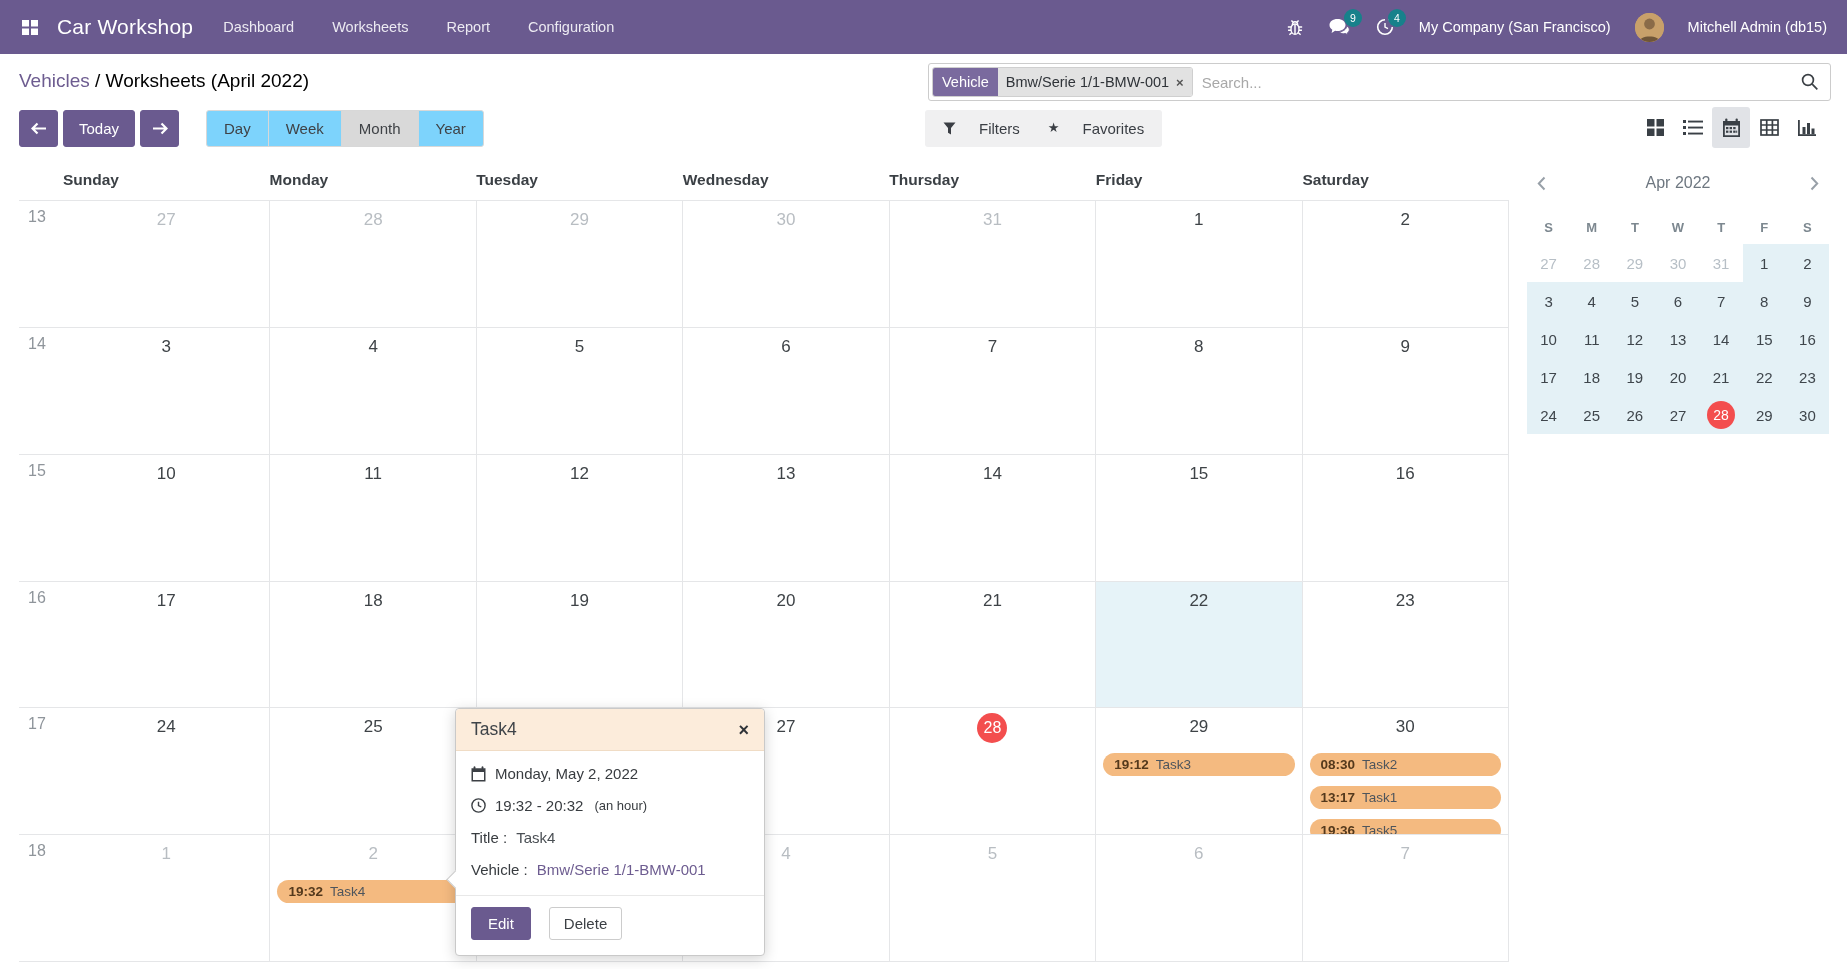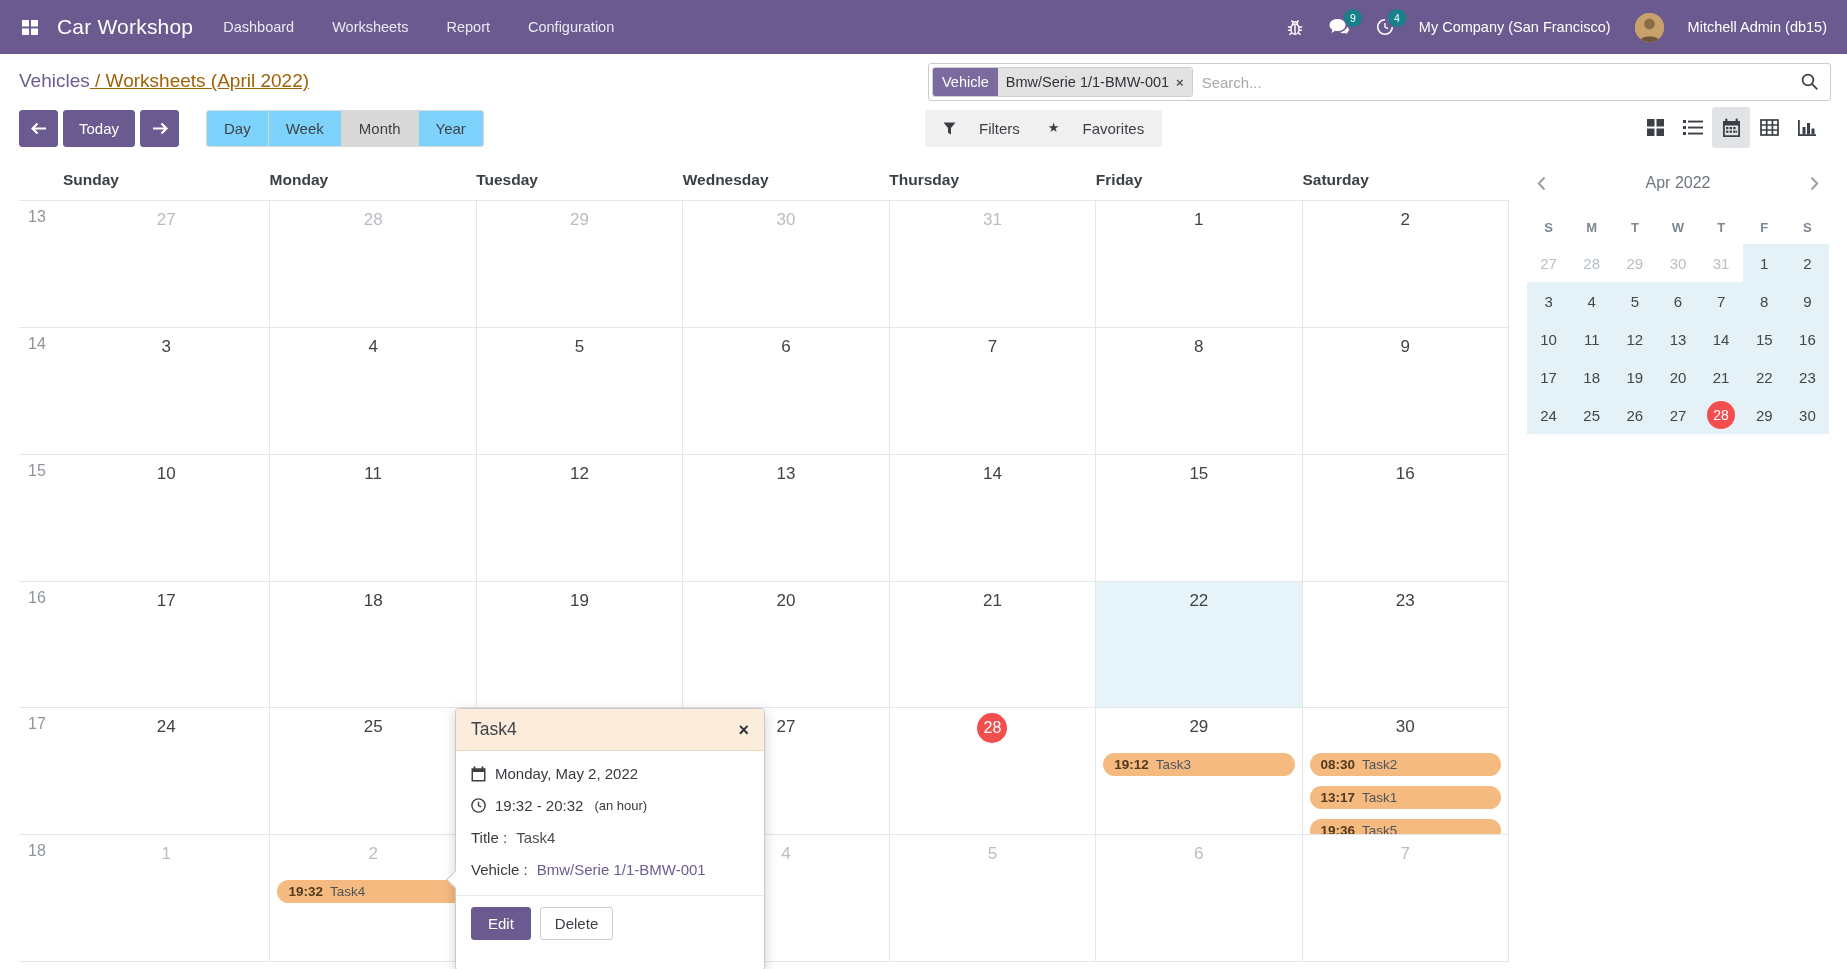--- a/index.html
+++ b/index.html
@@ -28,21 +28,21 @@
   }
   .avatar {
     width:29px; height:29px; border-radius:50%; overflow:hidden;
     background:#c8a06a; display:flex; align-items:flex-end; justify-content:center; cursor:pointer;
   }
   .company, .username { cursor:pointer; }
 
   
   .breadcrumb { position:absolute; top:70px; left:19px; font-size:19px; }
   .bc-link { color:#6d5c90; cursor:pointer; }
-  .bc-rest { color:#a16207;text-decoration:underline; }
+  .bc-rest { color:#000000; }
 
   .search-box {
     position:absolute; left:928px; top:63px; width:903px; height:38px;
     border:1px solid #ccc; border-radius:3px; background:#fff;
     display:flex; align-items:center; padding:3px 10px 3px 3px;
   }
   .facet { display:flex; align-items:stretch; border:1px solid #cfcfcf; border-radius:3px; overflow:hidden; height:30px; margin-right:9px; flex:0 0 auto; cursor:pointer; }
   .facet-label { background:#7a6a9e; color:#fff; font-size:14.5px; padding:6px 9px; }
   .facet-value { background:#e2e2e2; color:#2f3338; font-size:14.5px; padding:6px 8px; display:flex; align-items:center; gap:7px; }
   .facet-x { font-weight:bold; color:#555; font-size:13px; cursor:pointer; line-height:1; }
@@ -122,21 +122,21 @@
     padding:10px 15px; display:flex; align-items:center; justify-content:space-between;
   }
   .pop-title { font-size:17.5px; color:#3f4449; }
   .pop-close { font-weight:bold; font-size:18px; color:#2f3338; cursor:pointer; line-height:1; }
   .pop-body { padding:14px 15px 2px; font-size:15px; }
   .pop-row { display:flex; align-items:center; gap:9px; margin-bottom:15px; color:#383c40; }
   .pop-row .b { font-weight:normal; }
   .pop-dur { font-size:13px; font-weight:bold; margin-left:2px; }
   .pop-val { color:#4a4f54; }
   .pop-link { color:#6d5c90; cursor:pointer; }
-  .pop-foot { border-top:1px solid #e8e8e8; padding:11px 15px 30px; display:flex; gap:9px; }
+  .pop-foot { border-top:1px solid #e8e8e8; padding:11px 15px 15px; display:flex; gap:18px; }
   .btn-edit { background:#6a5a8f; border:1px solid #6a5a8f; color:#fff; border-radius:3px; padding:7px 16px; font-size:15px; cursor:pointer; font-family:inherit; }
   .btn-delete { background:#fff; border:1px solid #ccc; color:#3c4045; border-radius:3px; padding:7px 14px; font-size:15px; cursor:pointer; font-family:inherit; }
 
   
   .mini { position:absolute; left:1527px; top:170px; width:302px; }
   .mini-head { display:flex; align-items:center; justify-content:space-between; padding:0 10px; height:26px;gap:20px; }
   .mini-title { color:#6e7780; font-size:16px; }
   .mini-nav { cursor:pointer; display:flex; }
   .mini-table { width:100%; border-collapse:collapse; margin-top:14px; table-layout:fixed; }
   .mini-table th { color:#7d8890; font-size:13px; font-weight:bold; height:34px; text-align:center; }

